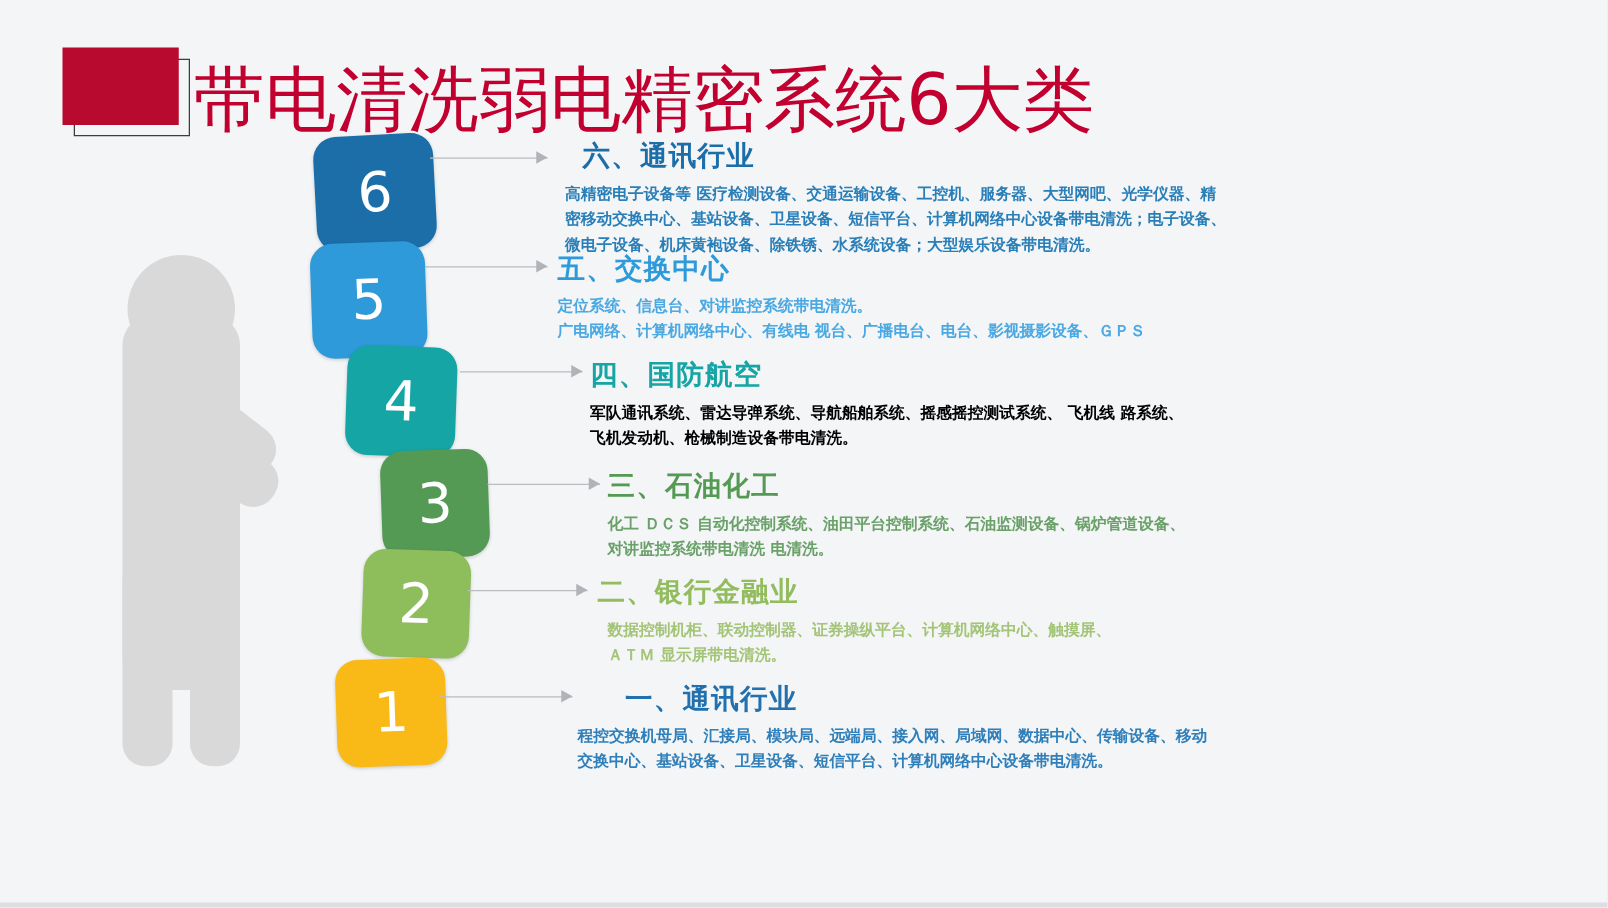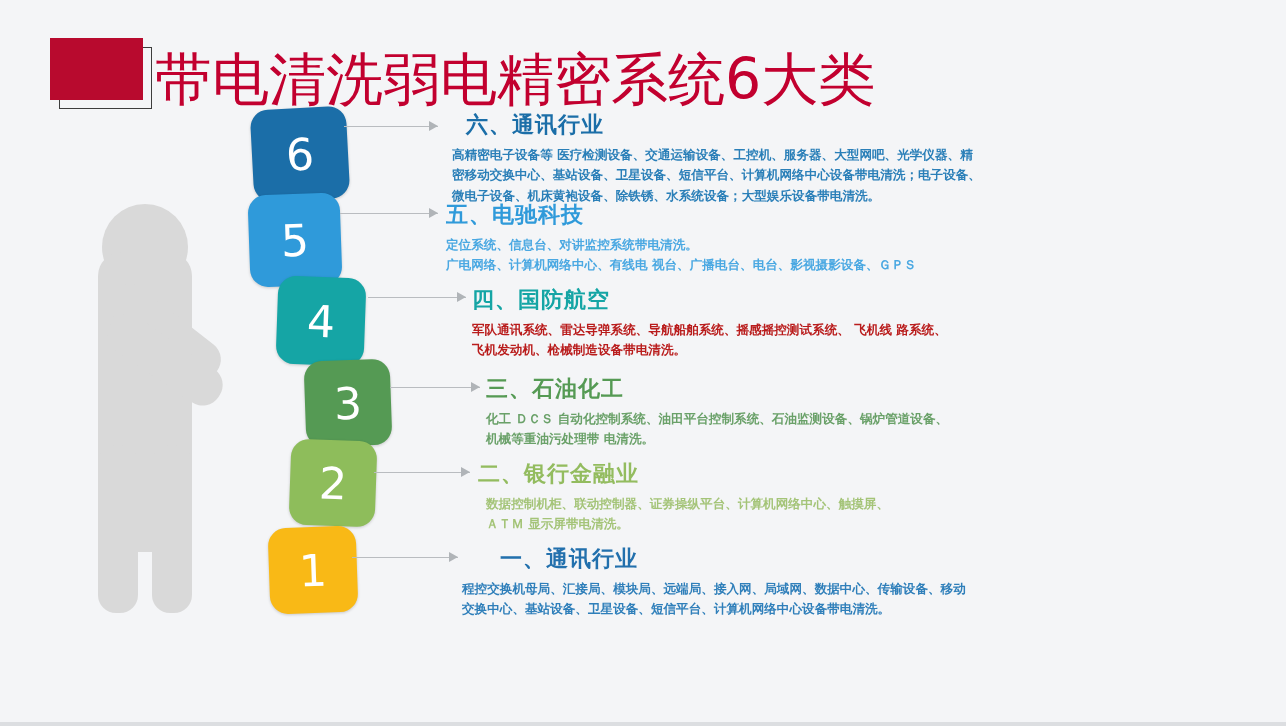--- a/index.html
+++ b/index.html
@@ -177,40 +177,40 @@
   <div class="block" style="left:452px; top:110px;">
     <div class="heading" style="color:#1b6ea8; padding-left:14px;">六、通讯行业</div>
     <div class="body" style="color:#2a7fb8; margin-top:5px;">
       <div>高精密电子设备等 医疗检测设备、交通运输设备、工控机、服务器、大型网吧、光学仪器、精</div>
       <div>密移动交换中心、基站设备、卫星设备、短信平台、计算机网络中心设备带电清洗；电子设备、</div>
       <div>微电子设备、机床黄袍设备、除铁锈、水系统设备；大型娱乐设备带电清洗。</div>
     </div>
   </div>
 
   <div class="block" style="left:446px; top:200px;">
-    <div class="heading" style="color:#2f9ada;">五、电驰科技</div>
+    <div class="heading" style="color:#2f9ada;">五、交换中心</div>
     <div class="body" style="color:#4aa8e2; margin-top:5px;">
       <div>定位系统、信息台、对讲监控系统带电清洗。</div>
       <div>广电网络、计算机网络中心、有线电 视台、广播电台、电台、影视摄影设备、ＧＰＳ</div>
     </div>
   </div>
 
   <div class="block" style="left:472px; top:285px;">
     <div class="heading" style="color:#15a5a5;">四、国防航空</div>
-    <div class="body" style="color:#b91c1c; margin-top:5px;">
+    <div class="body" style="color:#000000; margin-top:5px;">
       <div>军队通讯系统、雷达导弹系统、导航船舶系统、摇感摇控测试系统、 飞机线 路系统、</div>
       <div>飞机发动机、枪械制造设备带电清洗。</div>
     </div>
   </div>
 
   <div class="block" style="left:486px; top:374px;">
     <div class="heading" style="color:#559a54;">三、石油化工</div>
     <div class="body" style="color:#6aa169; margin-top:5px;">
       <div>化工 ＤＣＳ 自动化控制系统、油田平台控制系统、石油监测设备、锅炉管道设备、</div>
-      <div>机械等重油污处理带 电清洗。</div>
+      <div>对讲监控系统带电清洗 电清洗。</div>
     </div>
   </div>
 
   <div class="block" style="left:478px; top:459px;">
     <div class="heading" style="color:#93bc5f;">二、银行金融业</div>
     <div class="body" style="color:#a4c478; margin-top:5px; padding-left:8px;">
       <div>数据控制机柜、联动控制器、证券操纵平台、计算机网络中心、触摸屏、</div>
       <div>ＡＴＭ 显示屏带电清洗。</div>
     </div>
   </div>

